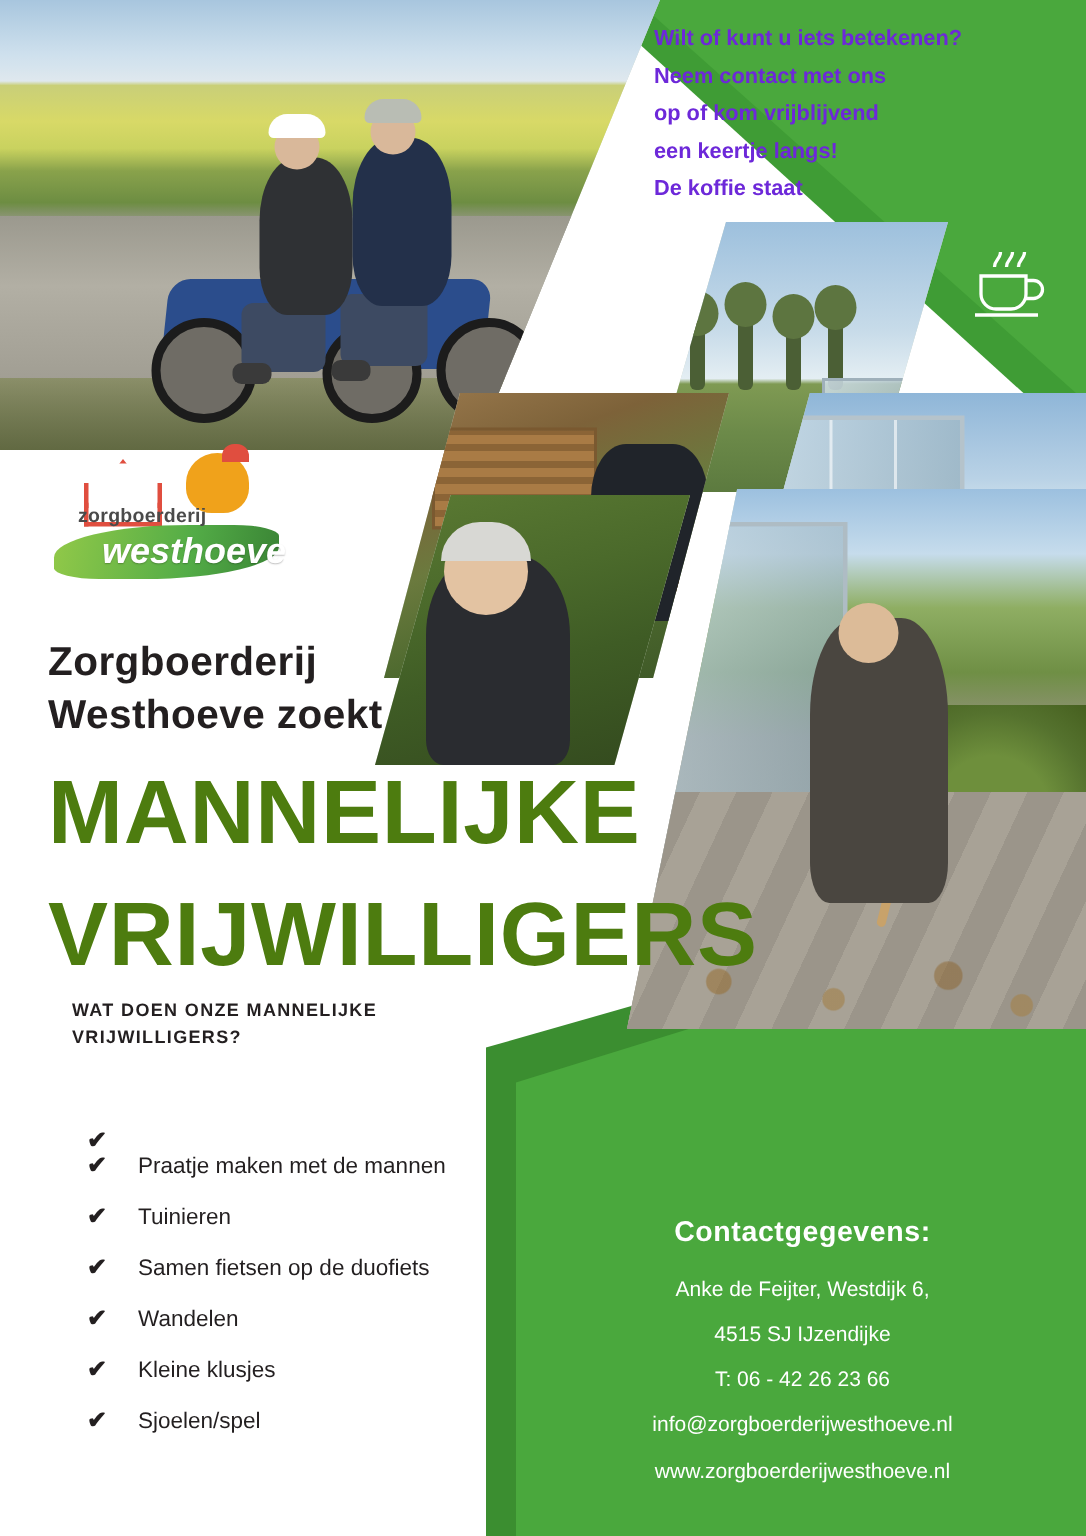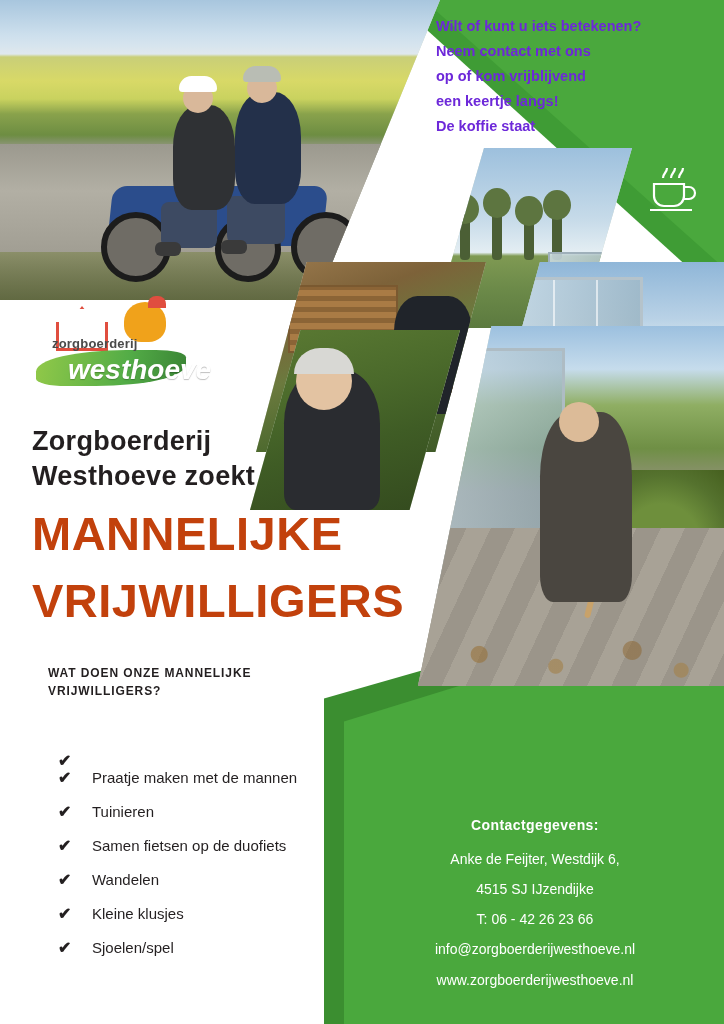--- a/index.html
+++ b/index.html
@@ -287,35 +287,35 @@
     background: linear-gradient(100deg, #8cc63f 0%, #4aa83d 60%, #2f7d2a 100%);
     border-radius: 60% 20% 60% 20%;
     opacity: .95;
   }
   .logo-txt1 {
     position: absolute; left: 24px; top: 36px;
     font-size: 13px; font-weight: 700; color: #4a4a4a; letter-spacing: .2px;
   }
   .logo-txt2 {
     position: absolute; left: 40px; top: 54px;
-    font-size: 28px; font-weight: 700; color: #ffffff; font-style: italic;
+    font-size: 24px; font-weight: 700; color: #ffffff; font-style: italic;
     text-shadow: 0 1px 1px rgba(0,0,0,.25);
   }
 
   
   .headline {
     position: absolute; left: 32px; top: 424px; width: 400px;
   }
   .headline .sub {
     font-size: 27px; font-weight: 700; color: #231f20; line-height: 1.3;
     letter-spacing: .3px;
   }
   .headline .big {
     margin-top: 14px;
-    font-size: 47px; font-weight: 800; color: #c2410c; line-height: 1.12;
+    font-size: 60px; font-weight: 800; color: #4d7c0f; line-height: 1.12;
     letter-spacing: .5px;
   }
 
   
   .question {
     position: absolute; left: 48px; top: 664px; width: 360px;
     font-size: 12px; font-weight: 700; letter-spacing: .9px; line-height: 1.5;
     color: #231f20;
   }
   .list {
@@ -330,21 +330,21 @@
     position: absolute; left: 0; top: 0; width: 18px; height: 18px;
     color: #231f20; font-size: 16px; line-height: 18px; font-weight: 700;
   }
 
   
   .contact {
     position: absolute; right: 34px; bottom: 24px;
     width: 310px; text-align: center; color: #ffffff;
   }
   .contact h3 {
-    margin: 0 0 16px 0; font-size: 14px; font-weight: 700; letter-spacing: .4px;
+    margin: 0 0 16px 0; font-size: 19px; font-weight: 700; letter-spacing: .4px;
   }
   .contact p {
     margin: 0 0 10px 0; font-size: 14px; line-height: 1.45;
   }
 </style>
 </head>
 <body>
 
 <div class="bg-white"></div>
 

